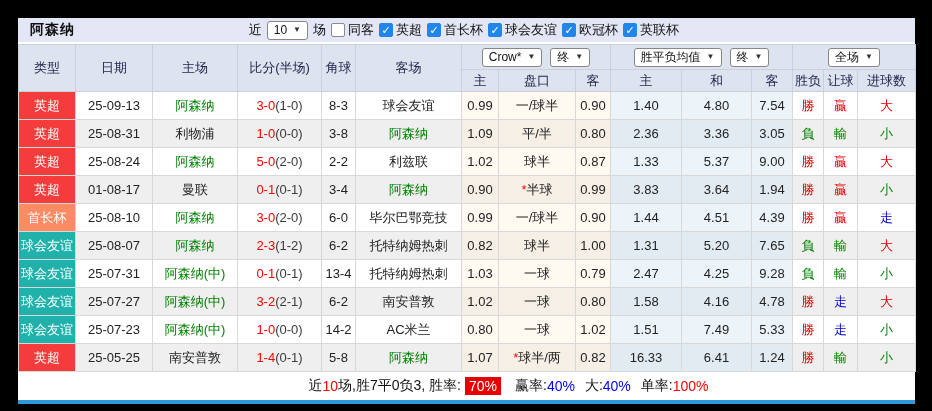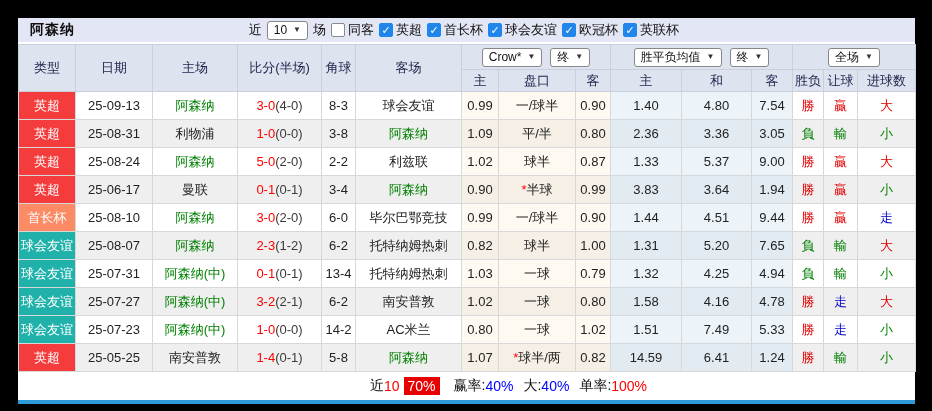--- a/index.html
+++ b/index.html
@@ -187,21 +187,21 @@
         <th>胜负</th>
         <th>让球</th>
         <th>进球数</th>
       </tr>
     </thead>
     <tbody>
       <tr>
         <td class="type-td" style="background: rgb(244, 60, 60);">英超</td>
         <td>25-09-13</td>
         <td class="team" style="color: rgb(0, 128, 0);">阿森纳</td>
-        <td><span class="ft">3-0</span><span class="ht">(4-0)</span></td>
+        <td><span class="ft">3-0</span><span class="ht">(1-0)</span></td>
         <td>8-3</td>
         <td class="team">球会友谊</td>
         <td class="asia">0.99</td>
         <td class="asia"><span class="star"></span><span>一/球半</span></td>
         <td class="asia">0.90</td>
         <td class="euro">1.40</td>
         <td class="euro">4.80</td>
         <td class="euro">7.54</td>
         <td class="res" style="color: rgb(224, 0, 0);">勝</td>
         <td class="res" style="color: rgb(224, 0, 0);">贏</td>
@@ -236,21 +236,21 @@
         <td class="asia">0.87</td>
         <td class="euro">1.33</td>
         <td class="euro">5.37</td>
         <td class="euro">9.00</td>
         <td class="res" style="color: rgb(224, 0, 0);">勝</td>
         <td class="res" style="color: rgb(224, 0, 0);">贏</td>
         <td class="res" style="color: rgb(224, 0, 0);">大</td>
       </tr>
       <tr>
         <td class="type-td" style="background: rgb(244, 60, 60);">英超</td>
-        <td>25-06-17</td>
+        <td>01-08-17</td>
         <td class="team">曼联</td>
         <td><span class="ft">0-1</span><span class="ht">(0-1)</span></td>
         <td>3-4</td>
         <td class="team" style="color: rgb(0, 128, 0);">阿森纳</td>
         <td class="asia">0.90</td>
         <td class="asia"><span class="star">*</span><span>半球</span></td>
         <td class="asia">0.99</td>
         <td class="euro">3.83</td>
         <td class="euro">3.64</td>
         <td class="euro">1.94</td>
@@ -263,21 +263,21 @@
         <td>25-08-10</td>
         <td class="team" style="color: rgb(0, 128, 0);">阿森纳</td>
         <td><span class="ft">3-0</span><span class="ht">(2-0)</span></td>
         <td>6-0</td>
         <td class="team">毕尔巴鄂竞技</td>
         <td class="asia">0.99</td>
         <td class="asia"><span class="star"></span><span>一/球半</span></td>
         <td class="asia">0.90</td>
         <td class="euro">1.44</td>
         <td class="euro">4.51</td>
-        <td class="euro">9.44</td>
+        <td class="euro">4.39</td>
         <td class="res" style="color: rgb(224, 0, 0);">勝</td>
         <td class="res" style="color: rgb(224, 0, 0);">贏</td>
         <td class="res" style="color: rgb(0, 0, 204);">走</td>
       </tr>
       <tr>
         <td class="type-td" style="background: rgb(32, 178, 170);">球会友谊</td>
         <td>25-08-07</td>
         <td class="team" style="color: rgb(0, 128, 0);">阿森纳</td>
         <td><span class="ft">2-3</span><span class="ht">(1-2)</span></td>
         <td>6-2</td>
@@ -295,23 +295,23 @@
       <tr>
         <td class="type-td" style="background: rgb(32, 178, 170);">球会友谊</td>
         <td>25-07-31</td>
         <td class="team" style="color: rgb(0, 128, 0);">阿森纳(中)</td>
         <td><span class="ft">0-1</span><span class="ht">(0-1)</span></td>
         <td>13-4</td>
         <td class="team">托特纳姆热刺</td>
         <td class="asia">1.03</td>
         <td class="asia"><span class="star"></span><span>一球</span></td>
         <td class="asia">0.79</td>
-        <td class="euro">1.32</td>
+        <td class="euro">2.47</td>
         <td class="euro">4.25</td>
-        <td class="euro">4.94</td>
+        <td class="euro">9.28</td>
         <td class="res" style="color: rgb(0, 128, 0);">負</td>
         <td class="res" style="color: rgb(0, 128, 0);">輸</td>
         <td class="res" style="color: rgb(0, 128, 0);">小</td>
       </tr>
       <tr>
         <td class="type-td" style="background: rgb(32, 178, 170);">球会友谊</td>
         <td>25-07-27</td>
         <td class="team" style="color: rgb(0, 128, 0);">阿森纳(中)</td>
         <td><span class="ft">3-2</span><span class="ht">(2-1)</span></td>
         <td>6-2</td>
@@ -346,33 +346,34 @@
       <tr>
         <td class="type-td" style="background: rgb(244, 60, 60);">英超</td>
         <td>25-05-25</td>
         <td class="team">南安普敦</td>
         <td><span class="ft">1-4</span><span class="ht">(0-1)</span></td>
         <td>5-8</td>
         <td class="team" style="color: rgb(0, 128, 0);">阿森纳</td>
         <td class="asia">1.07</td>
         <td class="asia"><span class="star">*</span><span>球半/两</span></td>
         <td class="asia">0.82</td>
-        <td class="euro">14.59</td>
+        <td class="euro">16.33</td>
         <td class="euro">6.41</td>
         <td class="euro">1.24</td>
         <td class="res" style="color: rgb(224, 0, 0);">勝</td>
         <td class="res" style="color: rgb(0, 128, 0);">輸</td>
         <td class="res" style="color: rgb(0, 128, 0);">小</td>
       </tr>
     </tbody>
   </table>
 
   <div class="summary">
     <span>近</span>
       <span class="red">10</span>
+      <span>场,胜7平0负3, 胜率:</span>
       <span class="rate-box">70%</span>
       <span class="seg">赢率:</span>
       <span class="blue">40%</span>
       <span class="seg">大:</span>
       <span class="blue">40%</span>
       <span class="seg">单率:</span>
       <span class="red">100%</span>
   </div>
 
   <div class="bluebar"></div>

